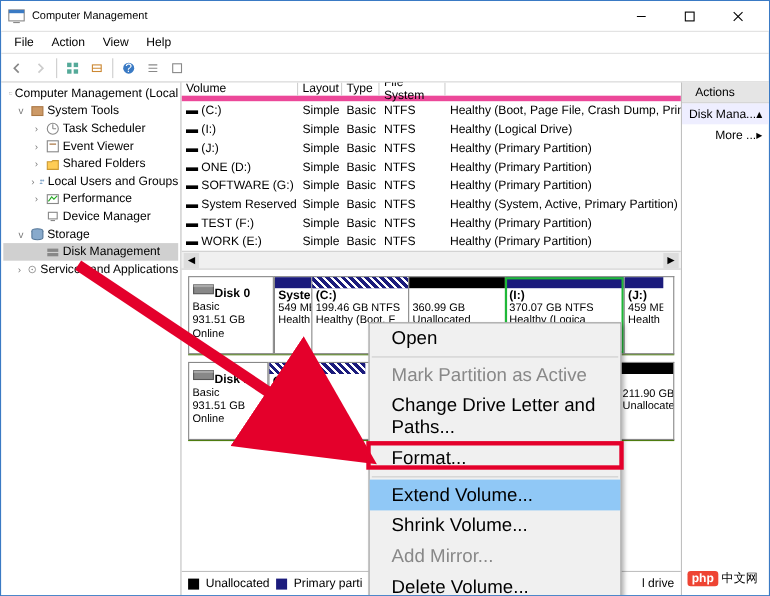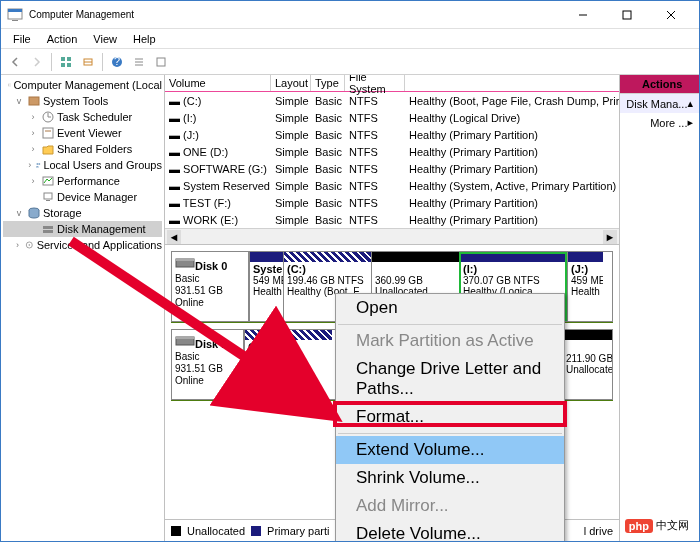--- a/index.html
+++ b/index.html
@@ -17,39 +17,39 @@
 .tsep{width:1px;height:18px;background:#ccc;margin:0 2px}
 .main{display:flex;height:calc(100% - 28px - 20px - 26px)}
 .tree{width:164px;border-right:1px solid #c0c0c0;padding:2px;overflow:hidden}
 .tree-row{display:flex;align-items:center;height:16px;white-space:nowrap}
 .tree-row .twist{width:12px;text-align:center;color:#777;font-size:9px}
 .tree-row .tic{width:14px;height:14px;margin:0 2px}
 .tree-row.sel{background:#d0d0d0}
 .center{flex:1;display:flex;flex-direction:column;overflow:hidden;position:relative}
 .grid{border-bottom:1px solid #c0c0c0}
 .grid-head,.grid-row{display:flex;height:17px;align-items:center}
-.grid-head{background:#fff;border-bottom:1px solid #ec4899}
+.grid-head{background:#fff;border-bottom:5px solid #ec4899}
 .grid-head>div{border-right:1px solid #d0d0d0;padding:0 4px;height:100%;display:flex;align-items:center}
 .grid-row>div{padding:0 4px;white-space:nowrap;overflow:hidden}
 .c-vol{width:106px}.c-lay{width:40px}.c-typ{width:34px}.c-fs{width:60px}.c-st{flex:1}
 .scroll-x{height:16px;background:#f0f0f0;border-top:1px solid #d0d0d0;display:flex;align-items:center;justify-content:space-between;padding:0 2px}
 .scroll-x .sbtn{width:14px;height:14px;background:#ddd;display:flex;align-items:center;justify-content:center}
 .disks{flex:1;overflow:hidden;padding:0;position:relative}
 .disk{display:flex;height:72px;border-bottom:1px solid #4d7c0f;margin:6px 6px 0 6px}
 .disk-info{width:78px;border:1px solid #888;padding:3px;font-size:10px;line-height:12px}
 .disk-info .dic{width:20px;height:14px;margin-bottom:1px}
 .parts{flex:1;display:flex;border:1px solid #888;border-left:none}
 .part{border-left:1px solid #888;display:flex;flex-direction:column}
 .part-bar{height:10px}
 .part-body{flex:1;padding:2px 3px;font-size:10px;line-height:11px;overflow:hidden;white-space:nowrap}
 .part.sel-g{outline:2px solid #1fb838;outline-offset:-2px}
 .legend{height:22px;border-top:1px solid #c0c0c0;display:flex;align-items:center;padding:0 6px;gap:6px;font-size:11px}
 .legend .sw{width:10px;height:10px;display:inline-block}
 .actions{width:80px;border-left:1px solid #c0c0c0}
-.actions-head{background:#be185d;padding:3px 22px;border-bottom:1px solid #d0d0d0;font-weight:bold}
+.actions-head{background:#e5e5e5;padding:3px 12px;border-bottom:1px solid #d0d0d0;font-weight:normal}
 .actions-item{padding:3px 6px;display:flex;justify-content:flex-end;align-items:center}
 .ctxmenu{position:absolute;left:334px;top:292px;width:230px;background:#f0f0f0;border:1px solid #999;box-shadow:2px 2px 4px rgba(0,0,0,.3);z-index:20}
 .ctxmenu .mi{padding:4px 20px;font-size:17px}
 .ctxmenu .mi.dis{color:#888}
 .ctxmenu .msep{height:1px;background:#ccc;margin:2px 2px}
 .ctxmenu .mi.hl{background:#90c8f6}
 .redbox{position:absolute;border:4px solid #e4002b;z-index:25;pointer-events:none}
 .arrow{position:absolute;z-index:24;pointer-events:none}
 .watermark{position:absolute;right:6px;bottom:6px;z-index:30;font-size:10px;background:rgba(255,255,255,.7);padding:2px 4px;border-radius:8px;display:flex;align-items:center;gap:3px}
 .watermark .ph{background:#e43;color:#fff;padding:1px 4px;border-radius:3px;font-weight:bold}

